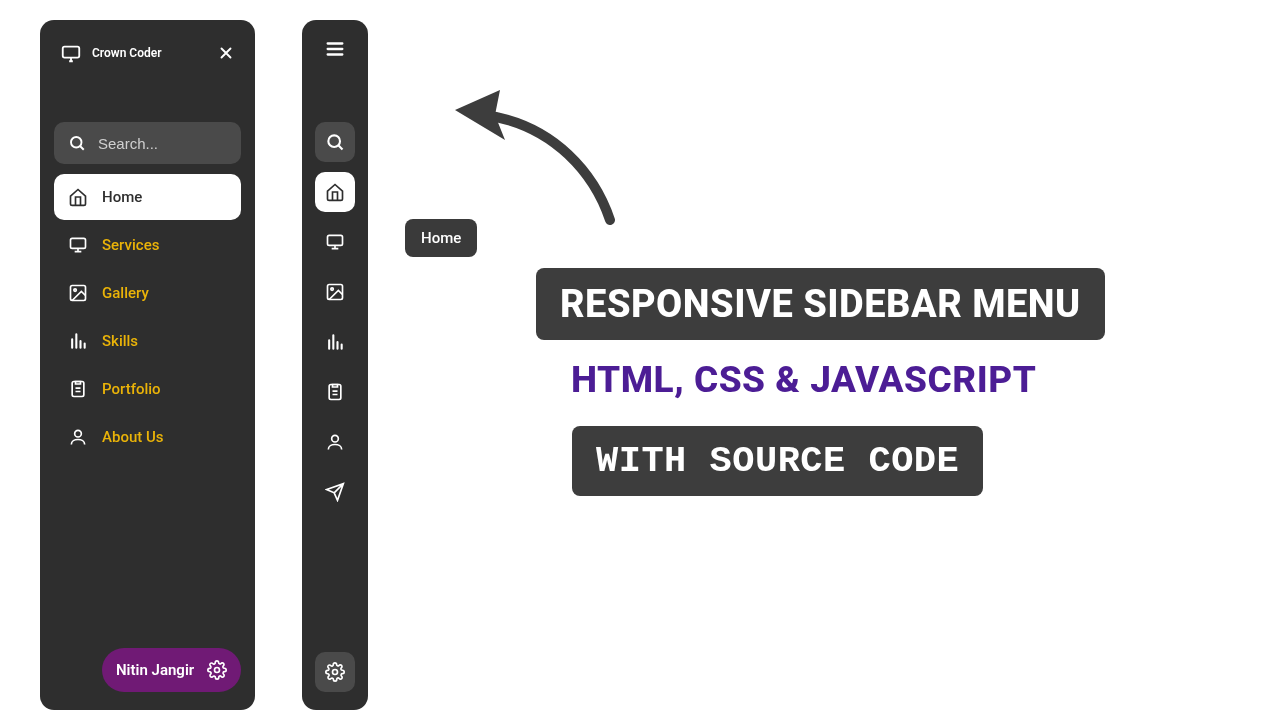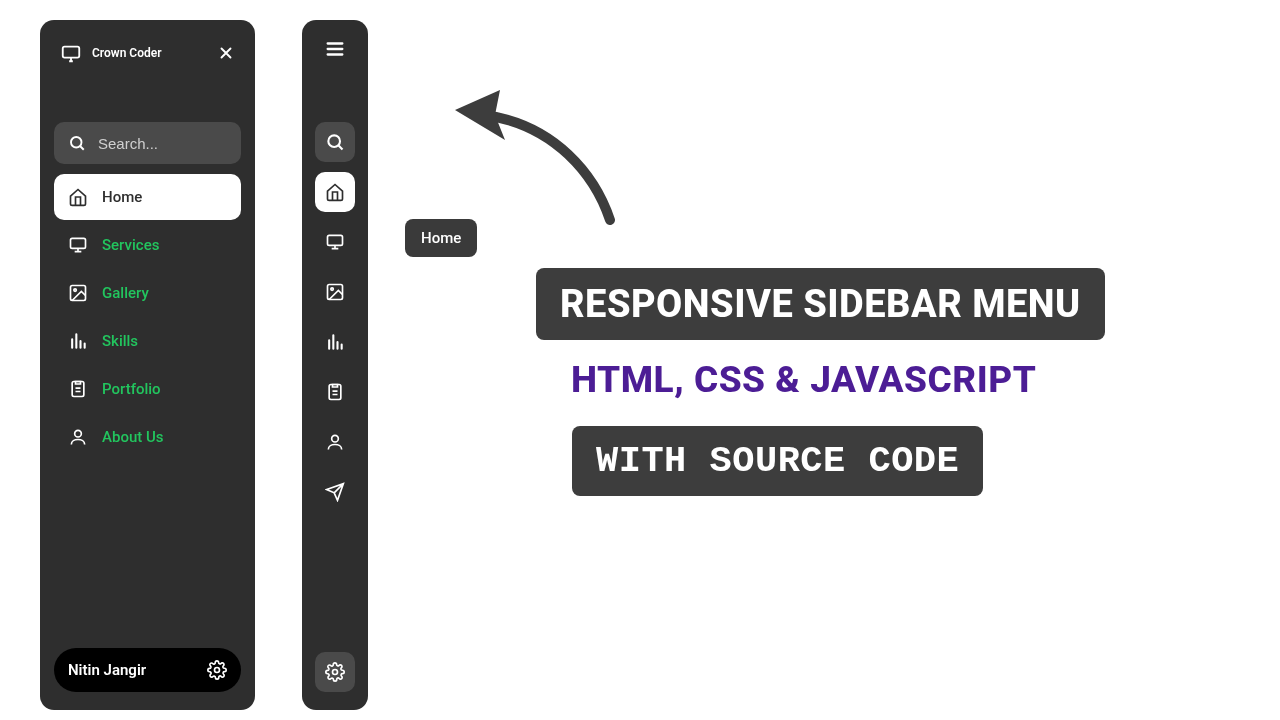--- a/index.html
+++ b/index.html
@@ -59,32 +59,33 @@
 .sb-nav { display: flex; flex-direction: column; gap: 2px; }
 .sb-item {
   display: flex;
   align-items: center;
   gap: 14px;
   padding: 13px 14px;
   border-radius: 10px;
   cursor: pointer;
   font-size: 15px;
   font-weight: 500;
-  color: #22c55e;
+  color: #eab308;
 }
 .sb-item.active { background: #fff; color: #2e2e2e; }
 .sb-item .icon { width: 20px; height: 20px; flex-shrink: 0; }
 
 .sb-footer {
   margin-top: auto;
   display: flex;
   align-items: center;
-  background: #000000;
+  background: #701a75;
   border-radius: 22px;
   padding: 12px 14px;
+  margin-left: 48px;
 }
 .sb-user { font-size: 15px; font-weight: 600; flex: 1; }
 .sb-gear { width: 20px; height: 20px; cursor: pointer; }
 
 
 .sidebar-collapsed {
   position: absolute;
   left: 302px;
   top: 20px;
   width: 66px;

